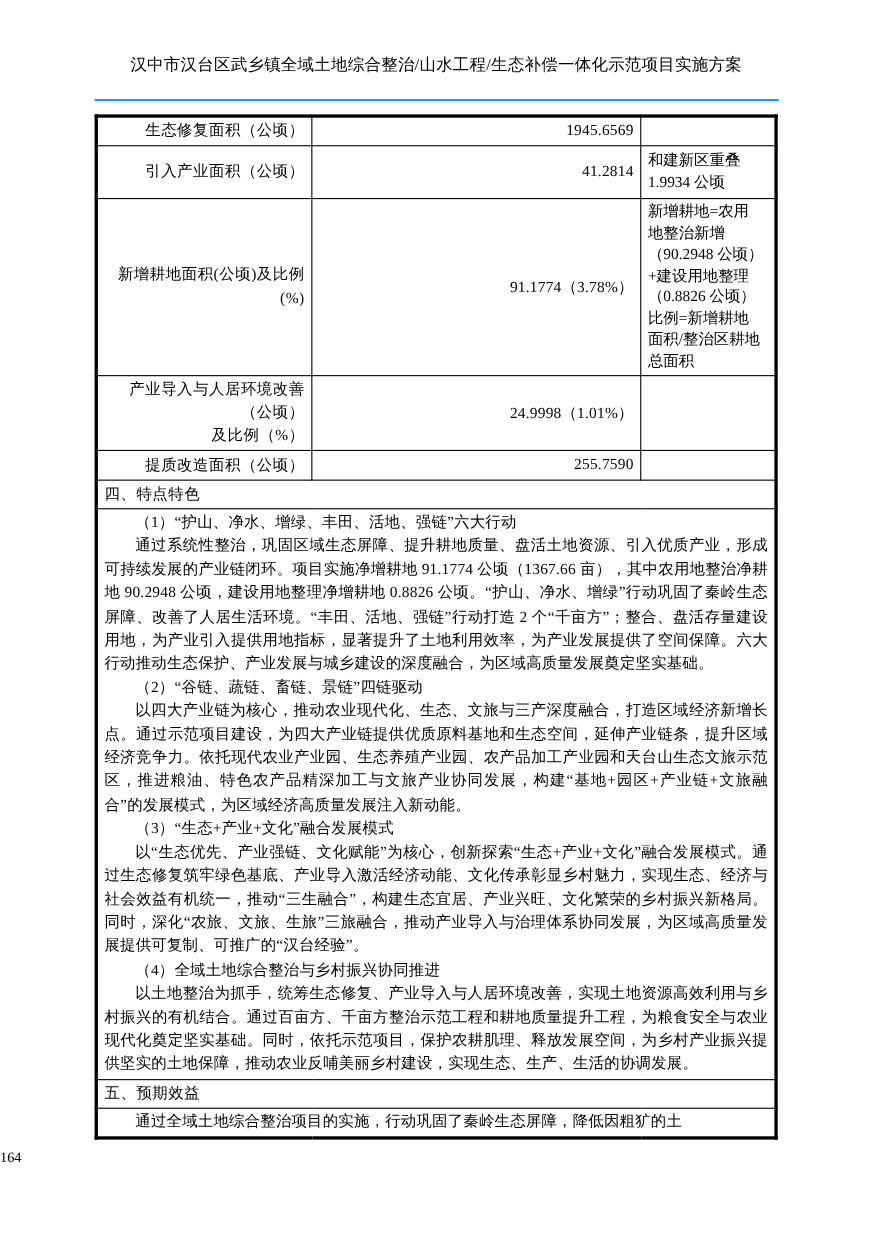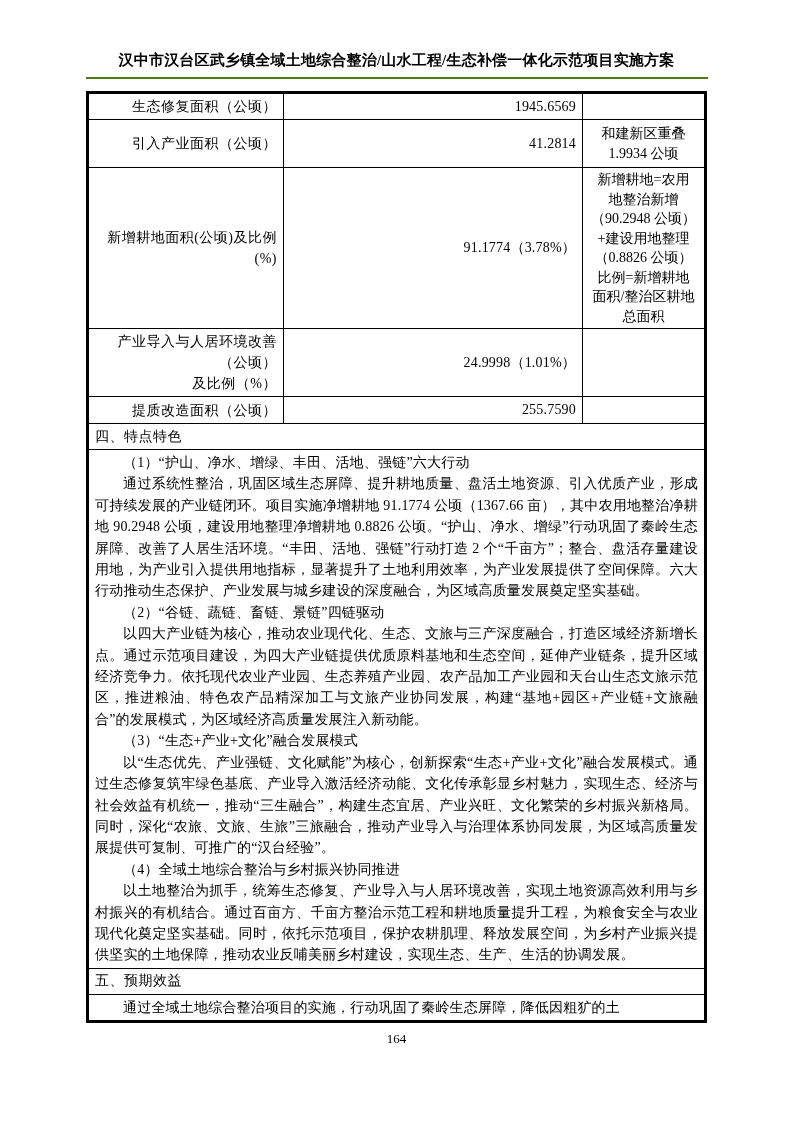--- a/index.html
+++ b/index.html
@@ -6,47 +6,47 @@
   .page{
     width:793px;height:1122px;background:#ffffff;color:#000;
     font-family:"Liberation Serif","DejaVu Serif",serif;
     position:relative;overflow:hidden;box-sizing:border-box;
     margin:0 auto;
   }
   .header-block{
     width:622px;margin:0 auto;padding-top:51px;
   }
   .doc-title{
-    text-align:center;font-weight:bold;font-size:15px;line-height:19px;
-    padding-bottom:7px;border-bottom:2px solid #4d7c0f;
+    text-align:center;font-weight:normal;font-size:15px;line-height:19px;
+    padding-bottom:20px;border-bottom:2px solid #0ea5e9;
     white-space:nowrap;letter-spacing:.2px;
   }
   table.stats{
     width:618px;margin:12px auto 0;border-collapse:collapse;
     border:3px solid #000;table-layout:fixed;
   }
   table.stats td{
     border:1px solid #000;font-size:14px;vertical-align:middle;
     padding:2px 6px;box-sizing:border-box;
   }
   td.lbl{text-align:right;white-space:pre-line;line-height:21px;letter-spacing:.5px;}
   td.val{text-align:right;letter-spacing:.2px;}
-  td.note{text-align:center;white-space:pre-line;line-height:19.5px;font-size:13px;padding:2px 3px;}
+  td.note{text-align:left;white-space:pre-line;line-height:19.5px;font-size:13px;padding:2px 3px;}
   td.section-head{font-weight:normal;font-size:15px;padding:3px 6px;letter-spacing:.5px;}
   td.body-cell{padding:3px 5px;}
   td.body-cell p{
     margin:0;text-indent:2em;text-align:justify;
     font-size:14px;line-height:21.4px;letter-spacing:.2px;
   }
   tr.r-sm{height:27px;}
   tr.r-md{height:48px;}
   tr.r-xl{height:160px;}
   tr.r-head{height:26px;}
   .page-number{
-    text-align:center;font-size:13px;margin-top:8px;
+    text-align:left;font-size:13px;margin-top:8px;
   }
 </style>
 </head>
 <body>
 
 <div class="page">
 
   <div class="header-block">
     <div class="doc-title">汉中市汉台区武乡镇全域土地综合整治/山水工程/生态补偿一体化示范项目实施方案</div>
   </div>

